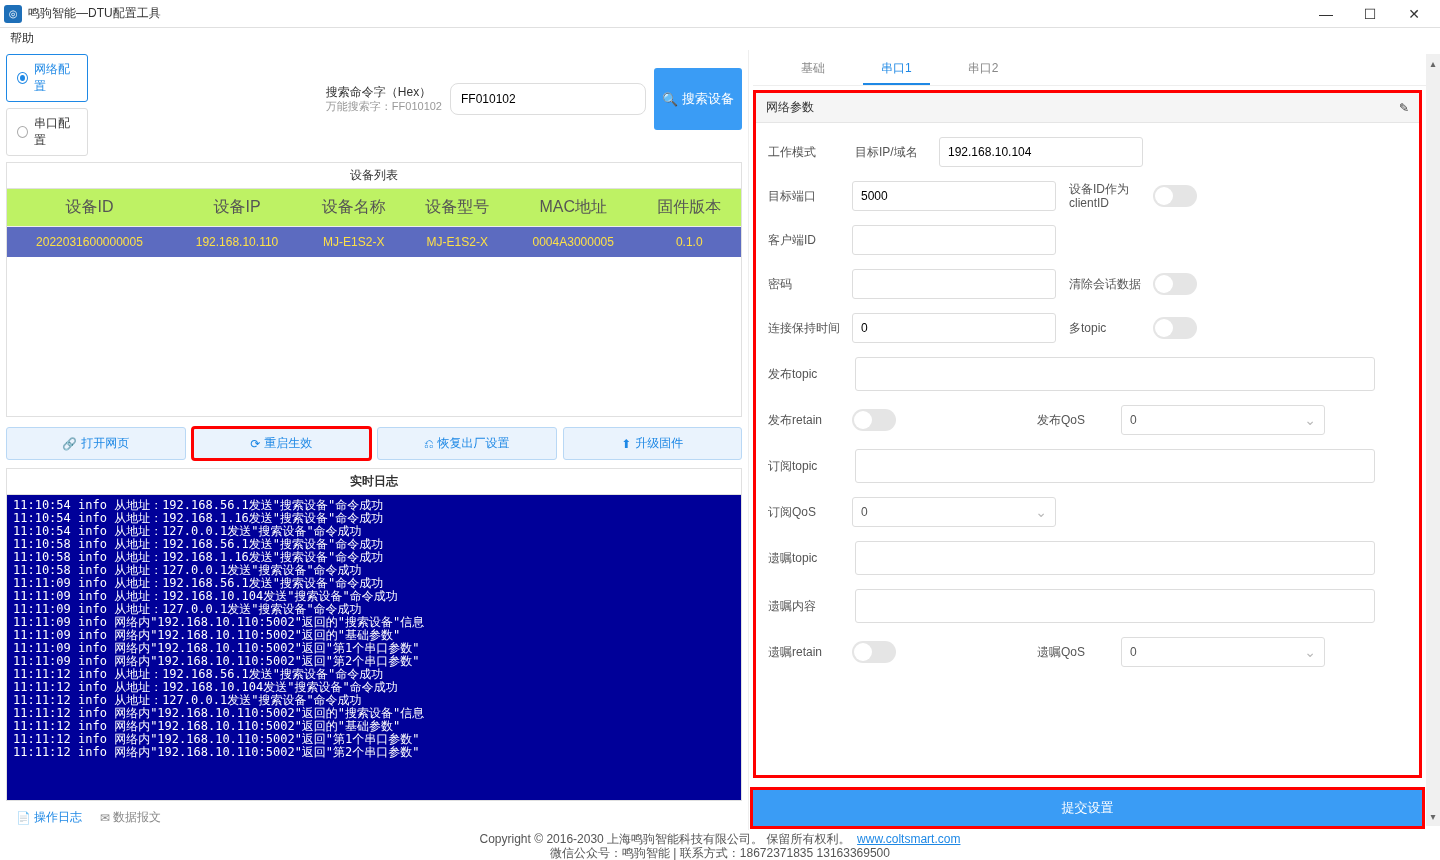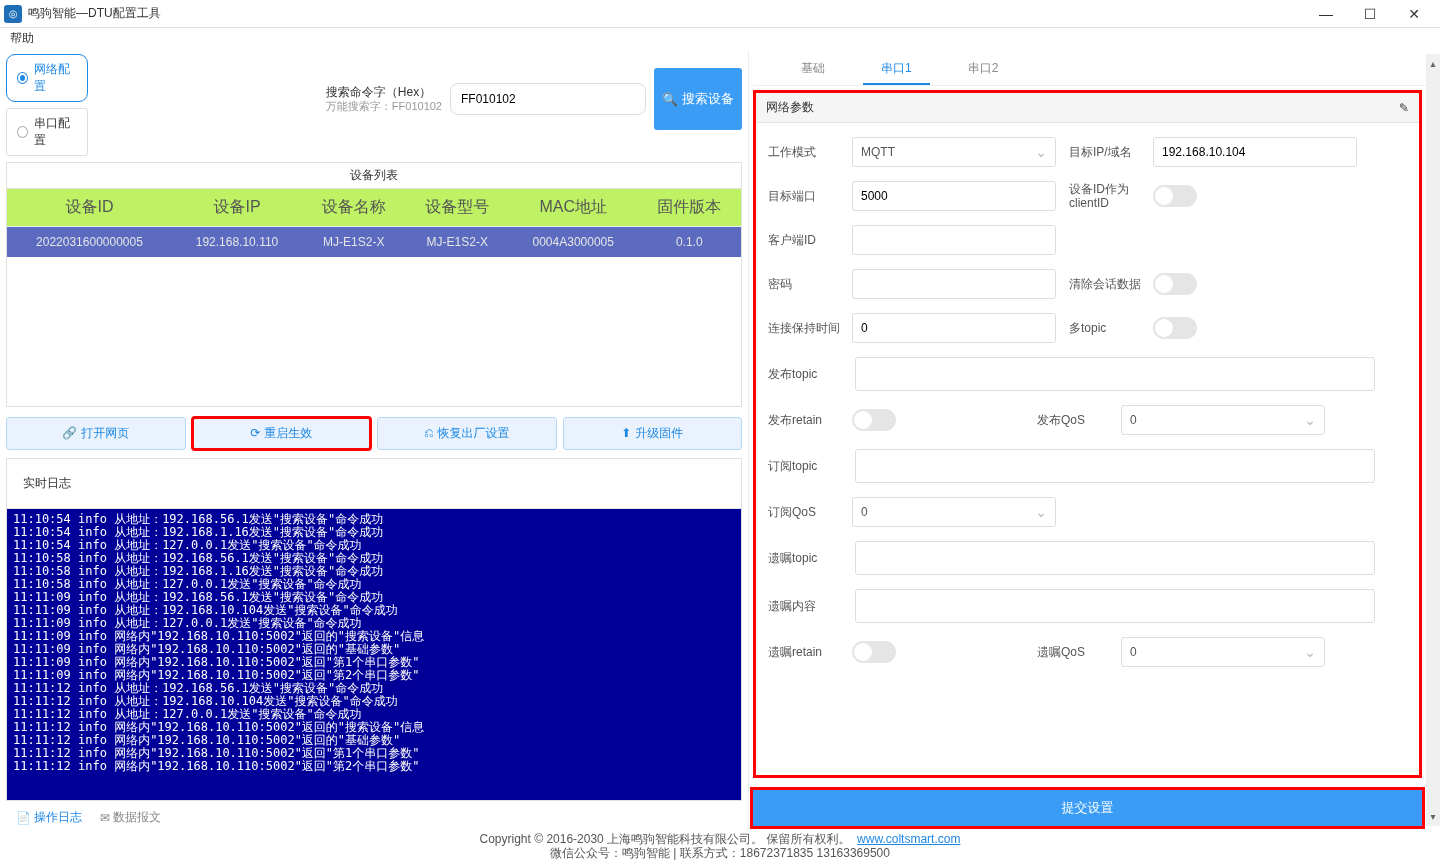--- a/index.html
+++ b/index.html
@@ -17,43 +17,43 @@
 
 .left-pane { width: 748px; padding: 4px 6px; display:flex; flex-direction:column; }
 .right-pane { flex:1; padding: 4px 0 4px 4px; display:flex; border-left:1px solid #eee; }
 .right-scroll { width: 14px; background:#f0f0f0; display:flex; flex-direction:column; align-items:center; justify-content:space-between; padding:4px 0; }
 .right-scroll .arrow { font-size:10px; color:#666; }
 .right-content { flex:1; display:flex; flex-direction:column; }
 
 .top-row { display:flex; align-items:flex-start; gap:6px; margin-bottom:6px; }
 .radio-stack { display:flex; flex-direction:column; gap:6px; }
 .radio-btn { border:1px solid #ddd; border-radius:3px; padding:6px 10px; display:flex; align-items:center; gap:6px; width:82px; }
-.radio-btn.selected { border-color:#1e88e5; color:#1e88e5;border-radius:9px; }
+.radio-btn.selected { border-color:#1e88e5; color:#1e88e5; }
 .radio-dot { width:12px; height:12px; border:1px solid #aaa; border-radius:50%; display:inline-block; position:relative; }
 .radio-btn.selected .radio-dot { border-color:#1e88e5; }
 .radio-btn.selected .radio-dot::after { content:""; position:absolute; inset:2px; background:#1e88e5; border-radius:50%; }
 
 .search-area { flex:1; display:flex; align-items:center; gap:8px; padding-top:14px; }
 .search-label-col { text-align:left; line-height:14px; }
 .search-label-col .small { color:#999; font-size:11px; }
 .search-input { border:1px solid #ddd; border-radius:8px; height:32px; width:196px; padding:0 10px; font-size:12px; }
 .search-btn { background:#3a9cf5; color:#fff; border:none; border-radius:3px; height:62px; width:88px; display:flex; align-items:center; justify-content:center; gap:4px; font-size:13px; }
 
 .section-header { border:1px solid #e0e0e0; border-bottom:none; text-align:center; padding:4px; background:#fff; font-size:12px; }
 .device-table-wrap { border:1px solid #e0e0e0; height:230px; overflow:hidden; }
 .device-table { width:100%; border-collapse:collapse; }
 .device-table th { background:#bef264; font-weight:normal; color:#555; padding:8px 4px; font-size:16px; border-bottom:1px solid #eee; }
 .device-table td { padding:8px 4px; text-align:center; font-size:12px; }
-.device-table tr.sel td { background:#5c6bc0; color:#e5e5e5; }
+.device-table tr.sel td { background:#5c6bc0; color:#fde047; }
 
 .action-row { display:flex; gap:6px; margin-top:10px; }
 .action-btn { flex:1; border:1px solid #b9d8f5; background:#eaf3fd; color:#1e88e5; border-radius:3px; padding:7px 0; display:flex; align-items:center; justify-content:center; gap:4px; font-size:12px; }
 .action-btn.hl { outline:3px solid #ff0000; outline-offset:-2px; }
 
-.log-header { border:1px solid #e0e0e0; border-bottom:none; text-align:left; padding:16px; margin-top:8px; }
+.log-header { border:1px solid #e0e0e0; border-bottom:none; text-align:center; padding:4px; margin-top:8px;font-weight:bold; }
 .log-box { border:1px solid #e0e0e0; height:308px; background:#000099; color:#fff; font-size:12px; line-height:13px; padding:4px 6px; overflow:hidden; white-space:pre; font-family:"Microsoft YaHei",monospace; }
 
 .log-tabs { display:flex; gap:18px; padding:8px 10px 0; }
 .log-tab { color:#888; font-size:12px; display:flex; align-items:center; gap:3px; }
 .log-tab.active { color:#1e88e5; }
 
 .right-tabs { display:flex; border-bottom:1px solid #eee; padding-left:30px; gap:20px; }
 .right-tab { padding:6px 18px; color:#888; font-size:12px; border-bottom:2px solid transparent; }
 .right-tab.active { color:#1e88e5; border-bottom-color:#1e88e5; }
 
@@ -209,23 +209,20 @@
 
       <div class="panel-outline">
         <div class="panel-header">
           <span>网络参数</span>
           <span>✎</span>
         </div>
         <div class="panel-body">
           <div class="form-row">
             <div class="col">
                 <label class="fl">工作模式</label>
-                <div class="ctrl-select">
-                  <span>MQTT</span>
-                </div>
               </div>
             <div class="col">
                 <label class="fl">目标IP/域名</label>
                 <input class="ctrl-input" value="192.168.10.104" style="">
               </div>
           </div>
           <div class="form-row">
             <div class="col">
                 <label class="fl">目标端口</label>
                 <input class="ctrl-input" value="5000" style="">

